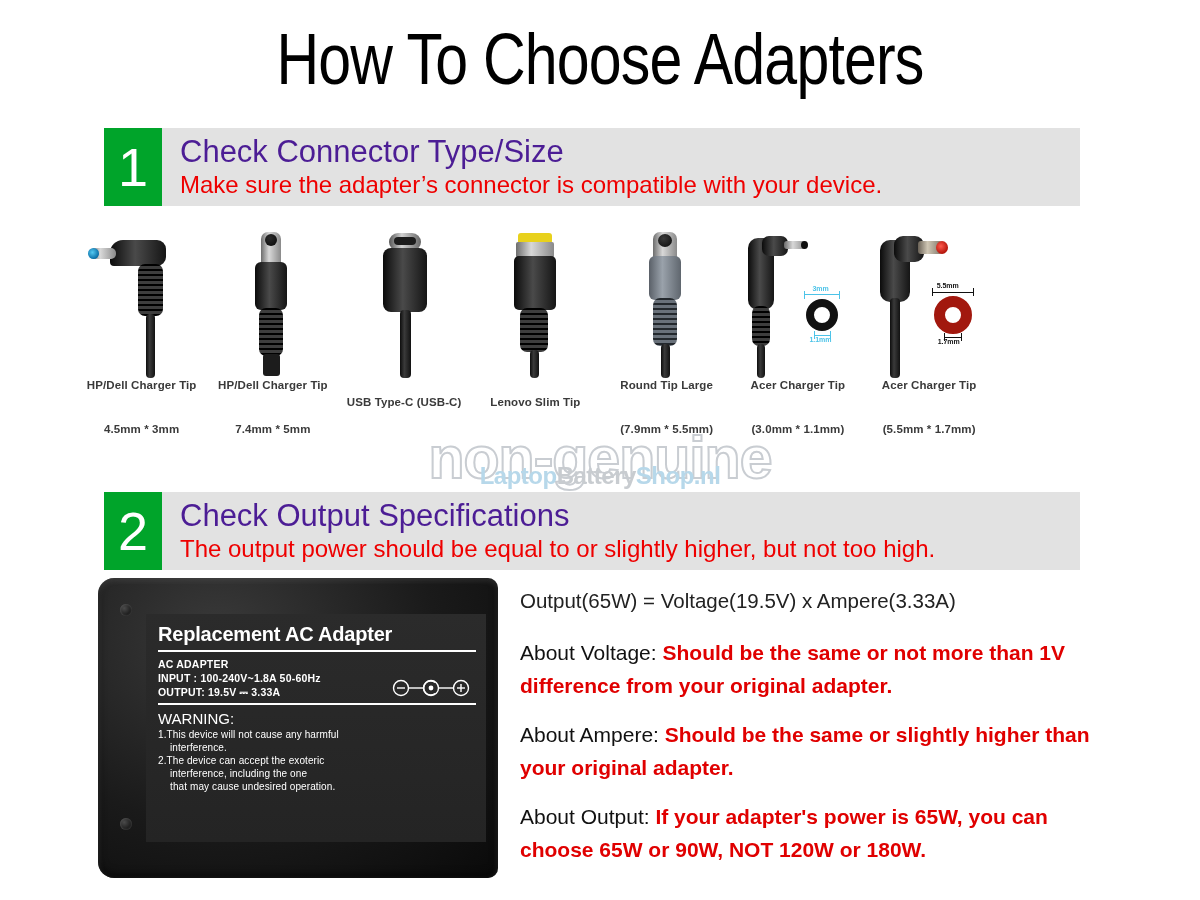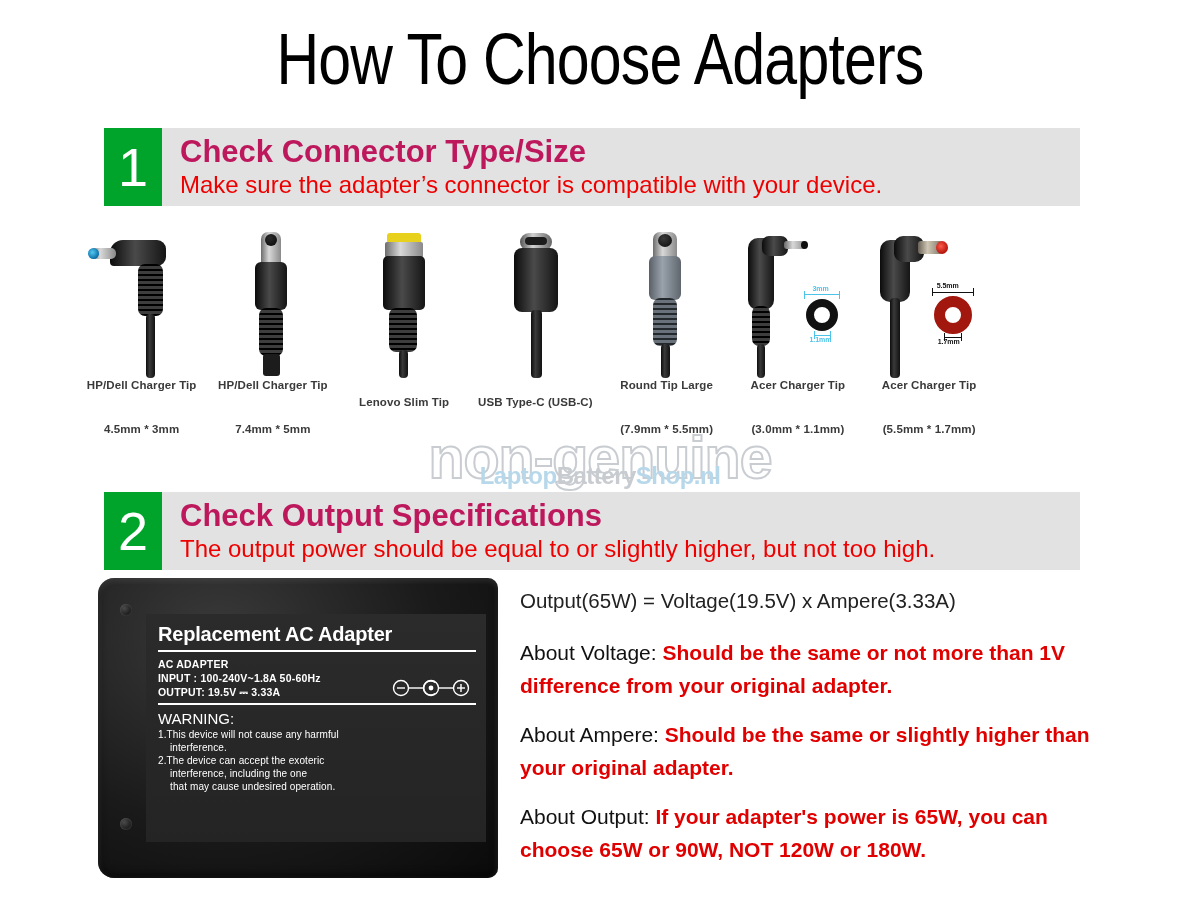--- a/index.html
+++ b/index.html
@@ -57,22 +57,22 @@
   .step-texts {
     flex: 1;
     padding-left: 18px;
     display: flex;
     flex-direction: column;
     justify-content: center;
   }
   .step-title {
     font-family: "Liberation Sans Narrow", "Liberation Sans", sans-serif;
     font-size: 31px;
-    font-weight: bold;
-    color: #be185d;
+    font-weight: normal;
+    color: #4c1d95;
     line-height: 36px;
     letter-spacing: 0px;
   }
   .step-sub {
     font-family: "Liberation Sans Narrow", "Liberation Sans", sans-serif;
     font-size: 24px;
     color: #ee0000;
     line-height: 30px;
   }
 
@@ -324,38 +324,38 @@
         <div class="body-blk" style="left:48px; top:34px; width:32px; height:48px; border-radius:6px;"></div>
         <div class="grip" style="left:52px; top:80px; width:24px; height:48px;"></div>
         <div class="blk" style="left:56px; top:126px; width:17px; height:22px; border-radius:3px;"></div>
       </div>
       <div class="conn-label">HP/Dell Charger Tip</div>
       <div class="conn-label sub">7.4mm * 5mm</div>
     </div>
 
     <div class="conn-cell">
       <div class="conn-art">
+        <div style="position:absolute; left:50px; top:5px; width:32px; height:18px; border-radius:9px; background:linear-gradient(to right,#555,#d2d2d2 40%,#666);"></div>
+        <div style="position:absolute; left:55px; top:9px; width:22px; height:8px; border-radius:4px; background:#1c1c1c;"></div>
+        <div class="body-blk" style="left:44px; top:20px; width:44px; height:64px; border-radius:8px;"></div>
+        <div class="cable-v" style="left:61px; top:82px; height:68px; width:11px;"></div>
+      </div>
+      <div class="conn-label">USB Type-C (USB-C)</div>
+      <div class="conn-label sub"></div>
+    </div>
+
+    <div class="conn-cell">
+      <div class="conn-art">
         <div class="yellow-tip" style="left:48px; top:5px; width:34px; height:11px;"></div>
         <div class="barrel-silver" style="left:46px; top:14px; width:38px; height:16px; border-radius:2px;"></div>
         <div class="body-blk" style="left:44px; top:28px; width:42px; height:54px; border-radius:5px;"></div>
         <div class="grip" style="left:50px; top:80px; width:28px; height:44px;"></div>
         <div class="cable-v" style="left:60px; top:122px; height:28px;"></div>
       </div>
       <div class="conn-label">Lenovo Slim Tip</div>
-      <div class="conn-label sub"></div>
-    </div>
-
-    <div class="conn-cell">
-      <div class="conn-art">
-        <div style="position:absolute; left:50px; top:5px; width:32px; height:18px; border-radius:9px; background:linear-gradient(to right,#555,#d2d2d2 40%,#666);"></div>
-        <div style="position:absolute; left:55px; top:9px; width:22px; height:8px; border-radius:4px; background:#1c1c1c;"></div>
-        <div class="body-blk" style="left:44px; top:20px; width:44px; height:64px; border-radius:8px;"></div>
-        <div class="cable-v" style="left:61px; top:82px; height:68px; width:11px;"></div>
-      </div>
-      <div class="conn-label">USB Type-C (USB-C)</div>
       <div class="conn-label sub"></div>
     </div>
 
 
     <div class="conn-cell">
       <div class="conn-art">
         <div class="barrel-silver" style="left:52px; top:4px; width:24px; height:28px; border-radius:7px 7px 2px 2px;"></div>
         <div style="position:absolute; left:57px; top:6px; width:14px; height:13px; border-radius:50%; background:radial-gradient(circle at 40% 35%,#3a3a3a,#0a0a0a);"></div>
         <div class="barrel-gray" style="left:48px; top:28px; width:32px; height:44px;"></div>
         <div class="grip" style="left:52px; top:70px; width:24px; height:48px; background:repeating-linear-gradient(to bottom,#23282d 0px,#23282d 2px,#69717a 2px,#69717a 5px);"></div>

